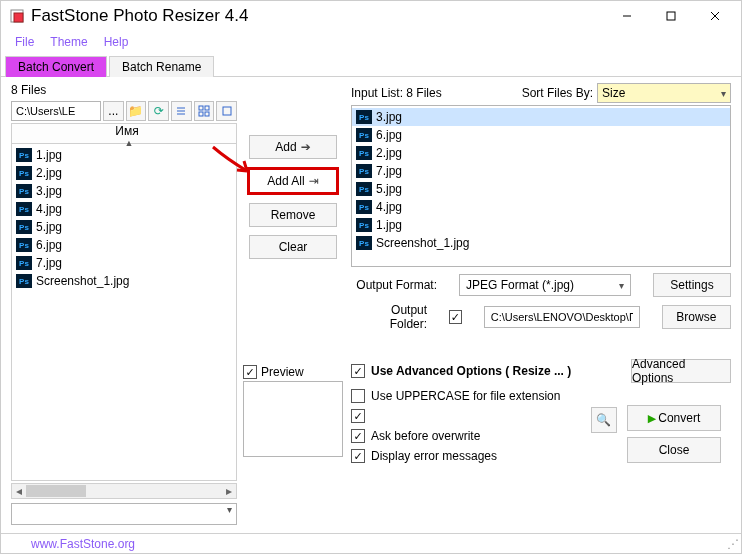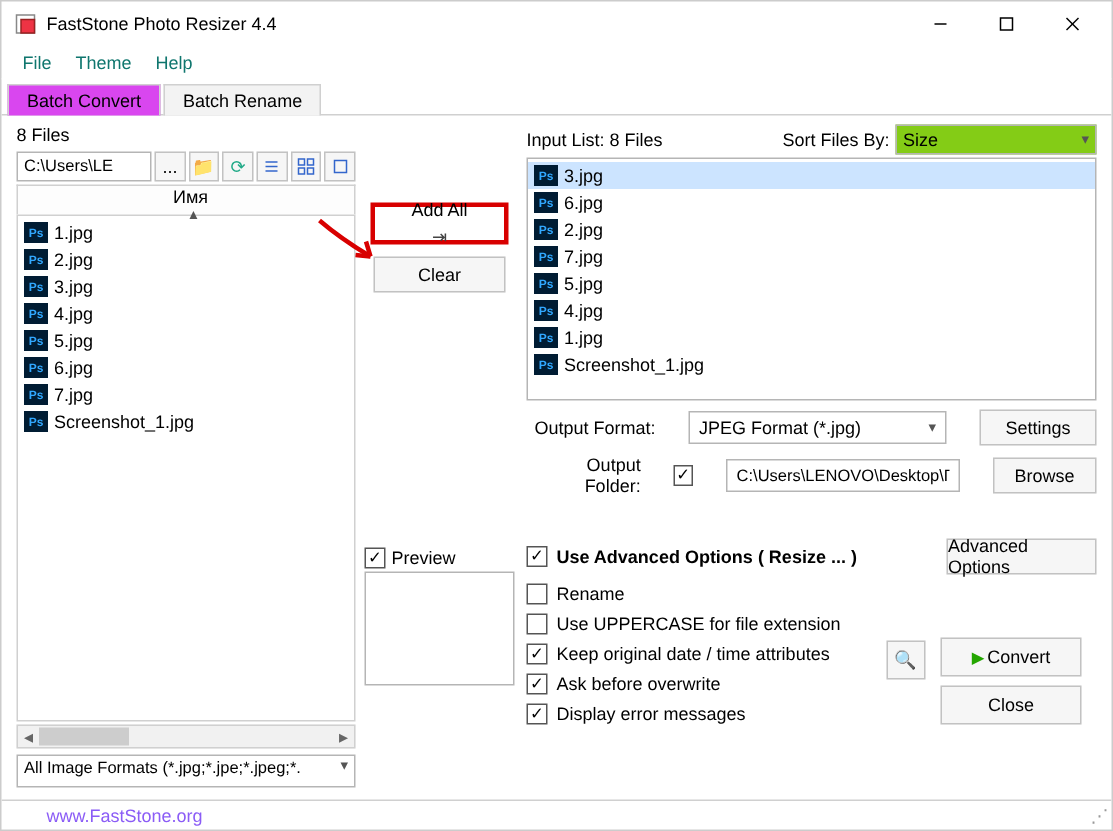--- a/index.html
+++ b/index.html
@@ -1,22 +1,22 @@
 <!DOCTYPE html>
 <html><head>
 <meta charset="utf-8">
 <style>
   * { box-sizing: border-box; font-family: "Segoe UI", Tahoma, sans-serif; font-size: 12px; }
   body { margin: 0; background: #fff; width: 742px; height: 554px; overflow: hidden; border: 1px solid #ccc; position: relative; }
   .titlebar { height: 30px; display: flex; align-items: center; padding: 0 4px 0 8px; }
   .app-icon { width: 16px; height: 16px; margin-right: 6px; }
-  .title-text { flex: 1; font-size: 12px; }
+  .title-text { flex: 1; font-size: 17px; }
   .win-btn { width: 44px; height: 28px; display: flex; align-items: center; justify-content: center; }
   .menubar { height: 22px; display: flex; align-items: center; gap: 0; border-bottom: 1px solid #fff; padding-left: 6px; }
-  .menubar span { color: #0f766e; padding: 2px 8px; }
+  .menubar span { color: #8b5cf6; padding: 2px 8px; }
   .tabs { height: 24px; border-bottom: 1px solid #d0d0d0; display: flex; align-items: end; padding-left: 4px; }
   .tab { padding: 3px 12px 3px; border: 1px solid #d0d0d0; border-bottom: none; margin-right: 2px; background: #f3f3f3; position: relative; bottom: -1px; }
   .tab.active { background: #d946ef; }
   .content { position: relative; padding: 6px 10px 0 10px; height: calc(554px - 30px - 22px - 24px - 20px - 2px); }
   .status { height: 20px; border-top: 1px solid #d0d0d0; display: flex; align-items: center; padding-left: 30px; color: #8b5cf6; }
 
   .left-col { position: absolute; left: 10px; top: 6px; width: 226px; }
   .file-count { margin-bottom: 4px; }
   .path-row { display: flex; gap: 2px; margin-bottom: 2px; align-items: center; }
   .path-input { width: 90px; height: 20px; border: 1px solid #b5b5b5; padding: 0 4px; font-size: 11px; }
@@ -27,31 +27,31 @@
   .file-item { height: 18px; display: flex; align-items: center; padding-left: 4px; gap: 4px; text-align: right; }
   .file-item.sel { background: #cce4ff; }
   .ps-icon { width: 16px; height: 14px; background: #001c33; color: #31a8ff; font-size: 8px; font-weight: bold; display: flex; align-items: center; justify-content: center; }
   .hscroll { height: 16px; border: 1px solid #d0d0d0; border-top: 1px solid #d0d0d0; background: #f1f1f1; margin-top: 2px; position: relative; }
   .hscroll .thumb { position: absolute; left: 14px; top: 1px; height: 12px; width: 60px; background: #cdcdcd; }
   .hscroll .arr { position: absolute; top: 0; width: 14px; height: 14px; display: flex; align-items: center; justify-content: center; color: #666; }
   .filter-select { height: 22px; width: 226px; border: 1px solid #b5b5b5; background: #fff; padding: 0 4px; margin-top: 4px; }
 
   .mid-col { position: absolute; left: 244px; top: 58px; width: 96px; display: flex; flex-direction: column; gap: 8px; align-items: center; }
   .btn { width: 88px; height: 24px; border: 1px solid #c2c2c2; background: #f6f6f6; display: flex; align-items: center; justify-content: center; gap: 4px; }
-  .btn.highlight { border: 3px solid #d80000; width: 92px; height: 28px; background: #fff; flex-direction: column; }
+  .btn.highlight { border: 3px solid #d80000; width: 92px; height: 28px; background: #fff; }
   .arrow-ico { font-size: 12px; color: #444; }
 
   .preview-area { position: absolute; left: 242px; top: 288px; width: 100px; }
   .preview-chk { display: flex; align-items: center; gap: 4px; margin-bottom: 2px; }
   .preview-box { width: 100px; height: 76px; border: 1px solid #b5b5b5; background: #fff; }
 
   .right-col { position: absolute; left: 350px; top: 6px; right: 10px; }
   .input-head { display: flex; align-items: center; margin-bottom: 2px; }
   .sort-label { margin-left: auto; }
-  .sort-sel { width: 134px; height: 20px; border: 1px solid #b5b5b5; margin-left: 4px; background: #84cc16; padding: 0 4px; display: flex; align-items: center; justify-content: space-between; }
+  .sort-sel { width: 134px; height: 20px; border: 1px solid #b5b5b5; margin-left: 4px; background: #fef9c3; padding: 0 4px; display: flex; align-items: center; justify-content: space-between; }
   .output-list { border: 1px solid #b5b5b5; height: 162px; background: #fff; padding: 2px 0; }
 
   .out-row { display: flex; align-items: center; gap: 22px; margin-top: 6px; }
   .out-row .lbl { width: 86px; text-align: right; }
   .out-sel { flex: 1; height: 22px; border: 1px solid #b5b5b5; background: #fff; padding: 0 6px; display: flex; align-items: center; justify-content: space-between; }
   .side-btn { width: 78px; height: 24px; border: 1px solid #c2c2c2; background: #f6f6f6; display: flex; align-items: center; justify-content: center; }
   .chk-sq { width: 14px; height: 14px; border: 1px solid #555; display: flex; align-items: center; justify-content: center; font-size: 11px; line-height: 1; }
 
   .adv-block { margin-top: 28px; }
   .adv-head { display: flex; align-items: center; }
@@ -180,30 +180,34 @@
           <span class="ps-icon">Ps</span>
           <span>Screenshot_1.jpg</span>
         </div>
       </div>
     <div class="hscroll">
       <div class="arr" style="left:0">◂</div>
       <div class="thumb"></div>
       <div class="arr" style="right:0">▸</div>
     </div>
     <div class="filter-select">
-      <span style="font-size:11px">All Image Formats (*.jpg;*.jpe;*.jpeg;*.</span>
       <span class="chev" style="float:right">▾</span>
     </div>
   </div>
 
   <div class="mid-col">
+    <div class="btn">
+      <span>Add</span>
+      <span class="arrow-ico">➔</span>
+    </div>
     <div class="btn highlight">
       <span>Add All</span>
       <span class="arrow-ico">⇥</span>
     </div>
+    <div class="btn">Remove</div>
     <div class="btn">Clear</div>
   </div>
 
   <div class="preview-area">
     <div class="preview-chk">
       <span class="chk-sq">✓</span>
       <span>Preview</span>
     </div>
     <div class="preview-box"></div>
   </div>
@@ -270,29 +274,24 @@
 
     <div class="adv-block">
       <div class="adv-head">
         <span class="chk-sq">✓</span>
         <b style="margin-left:6px">Use Advanced Options ( Resize ... )</b>
         <div class="side-btn">Advanced Options</div>
       </div>
       <div class="opt-list" id="opts">
           <div class="opt">
             <span class="chk-sq"></span>
-            <span>Rename</span>
-          </div>
-          <div class="opt">
-            <span class="chk-sq"></span>
             <span>Use UPPERCASE for file extension</span>
           </div>
           <div class="opt">
             <span class="chk-sq">✓</span>
-            <span>Keep original date / time attributes</span>
           </div>
           <div class="opt">
             <span class="chk-sq">✓</span>
             <span>Ask before overwrite</span>
           </div>
           <div class="opt">
             <span class="chk-sq">✓</span>
             <span>Display error messages</span>
           </div>
         </div>

